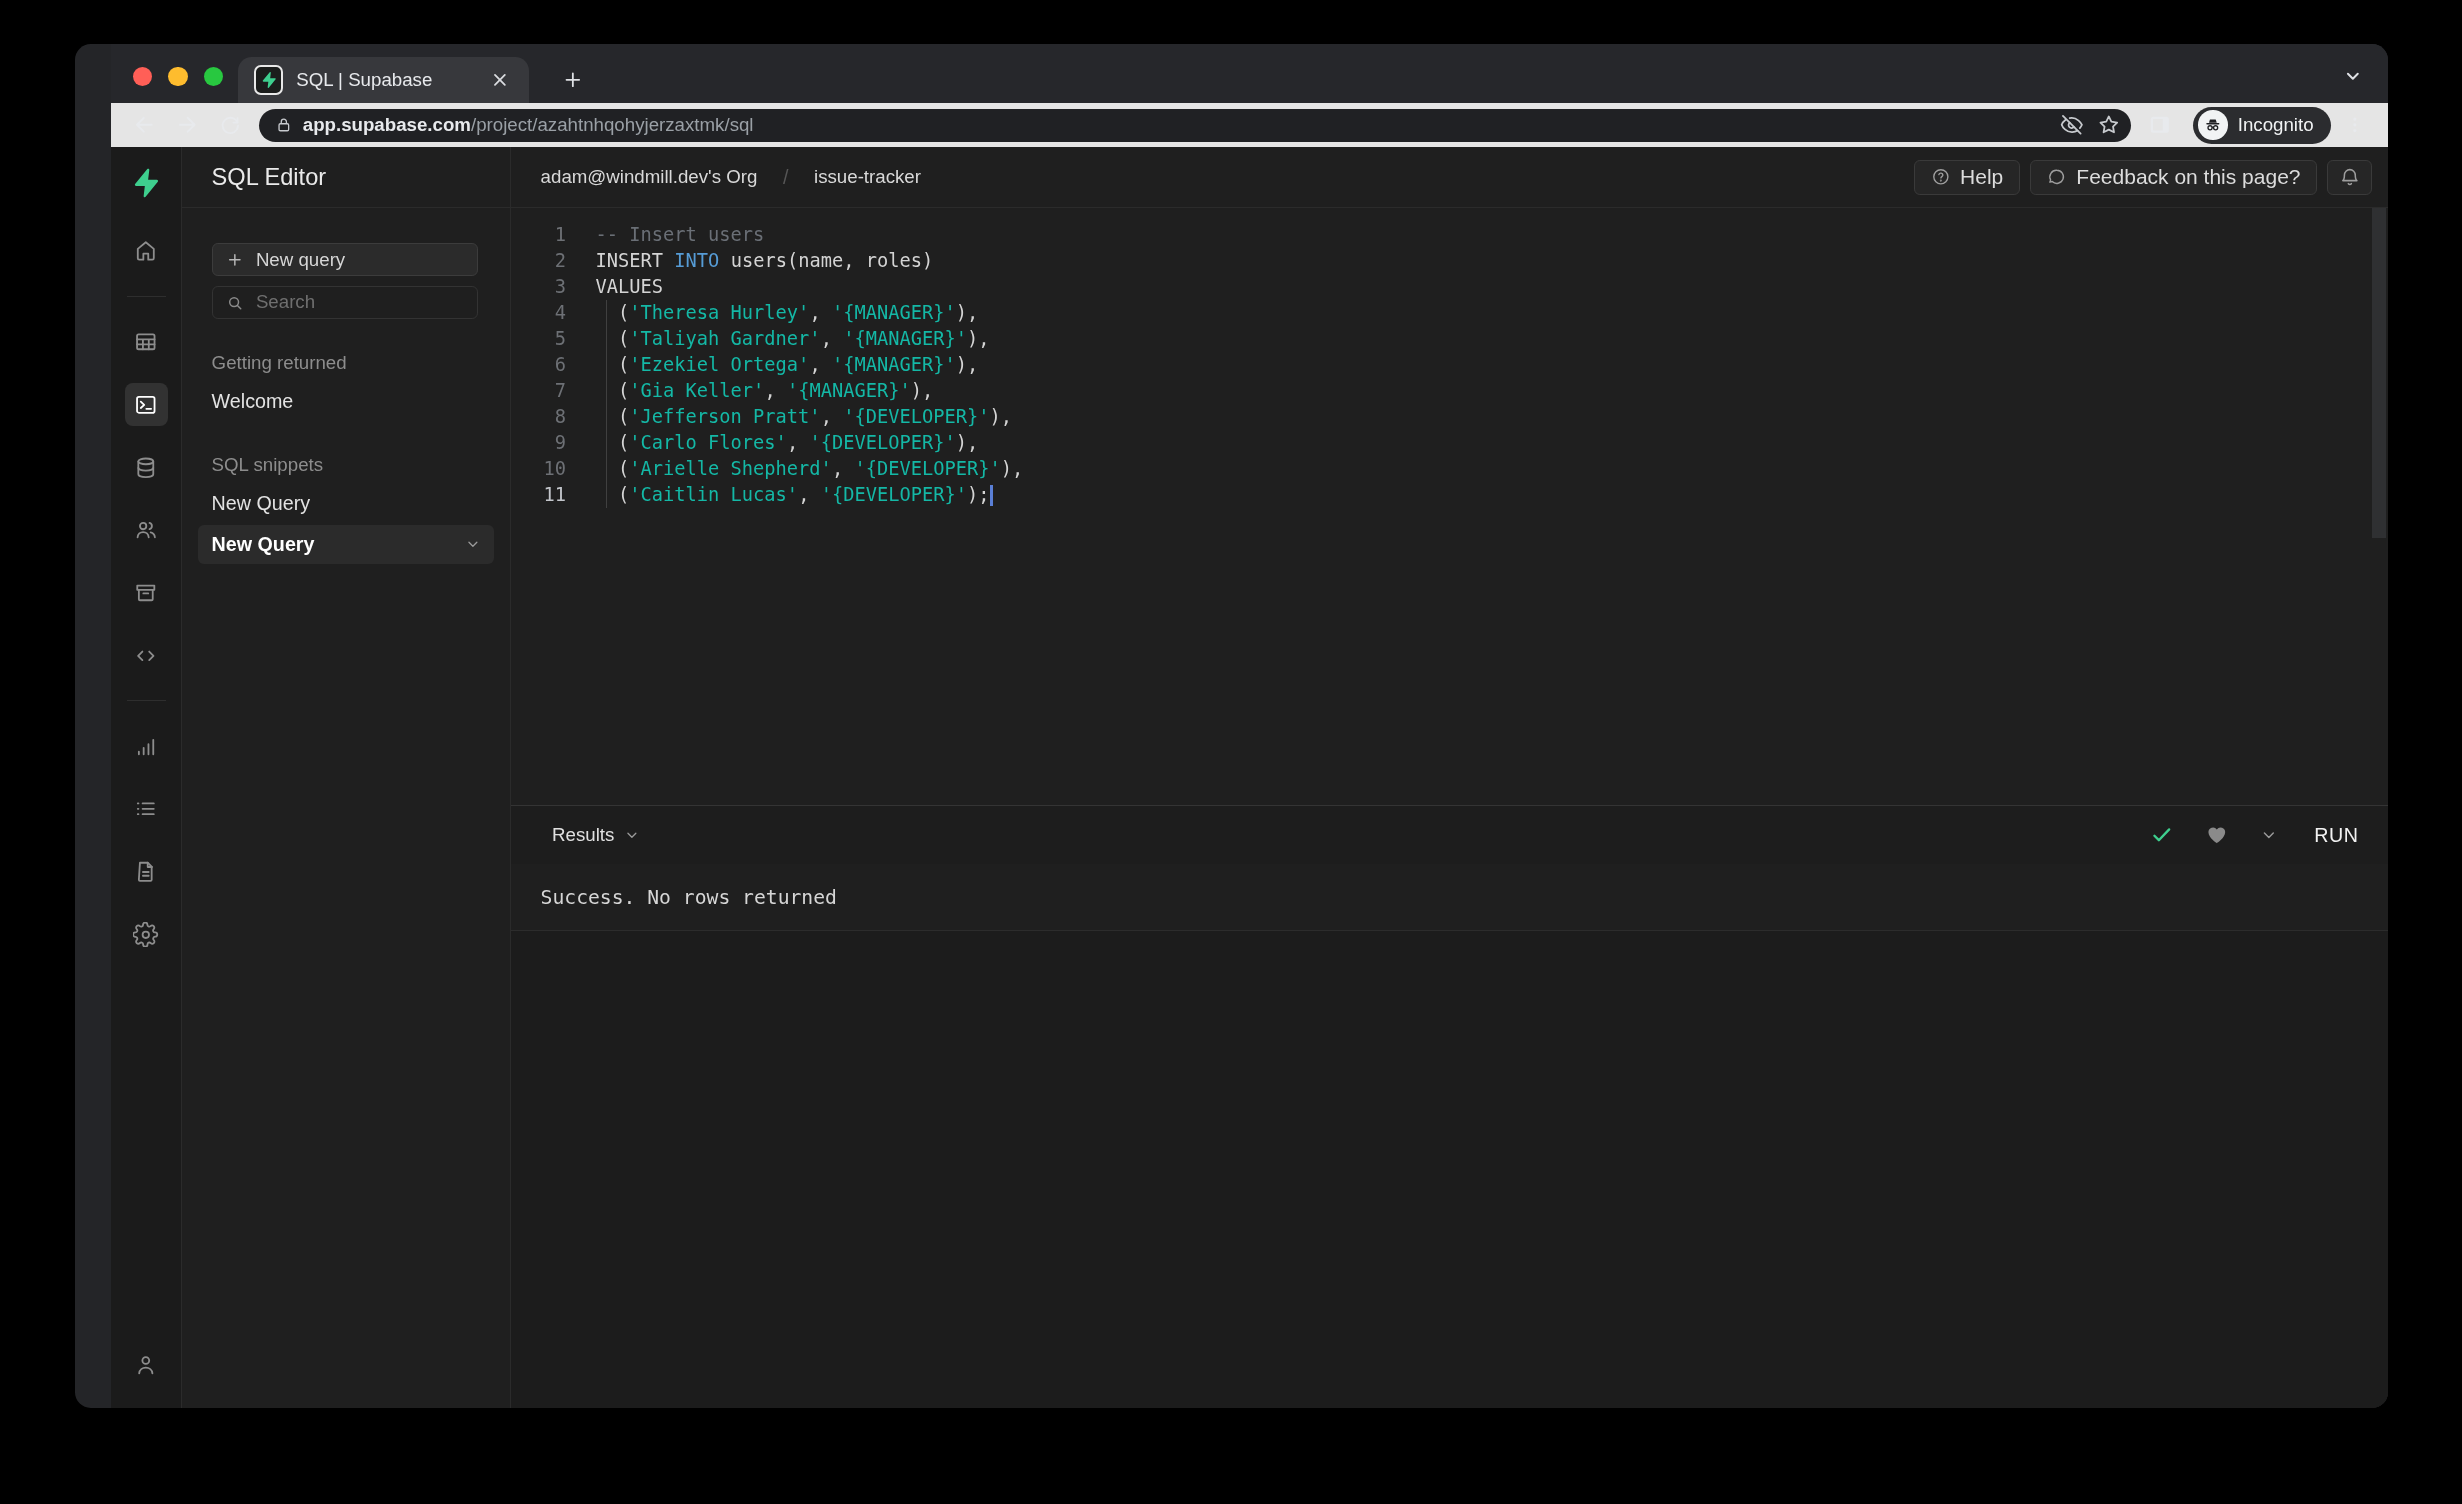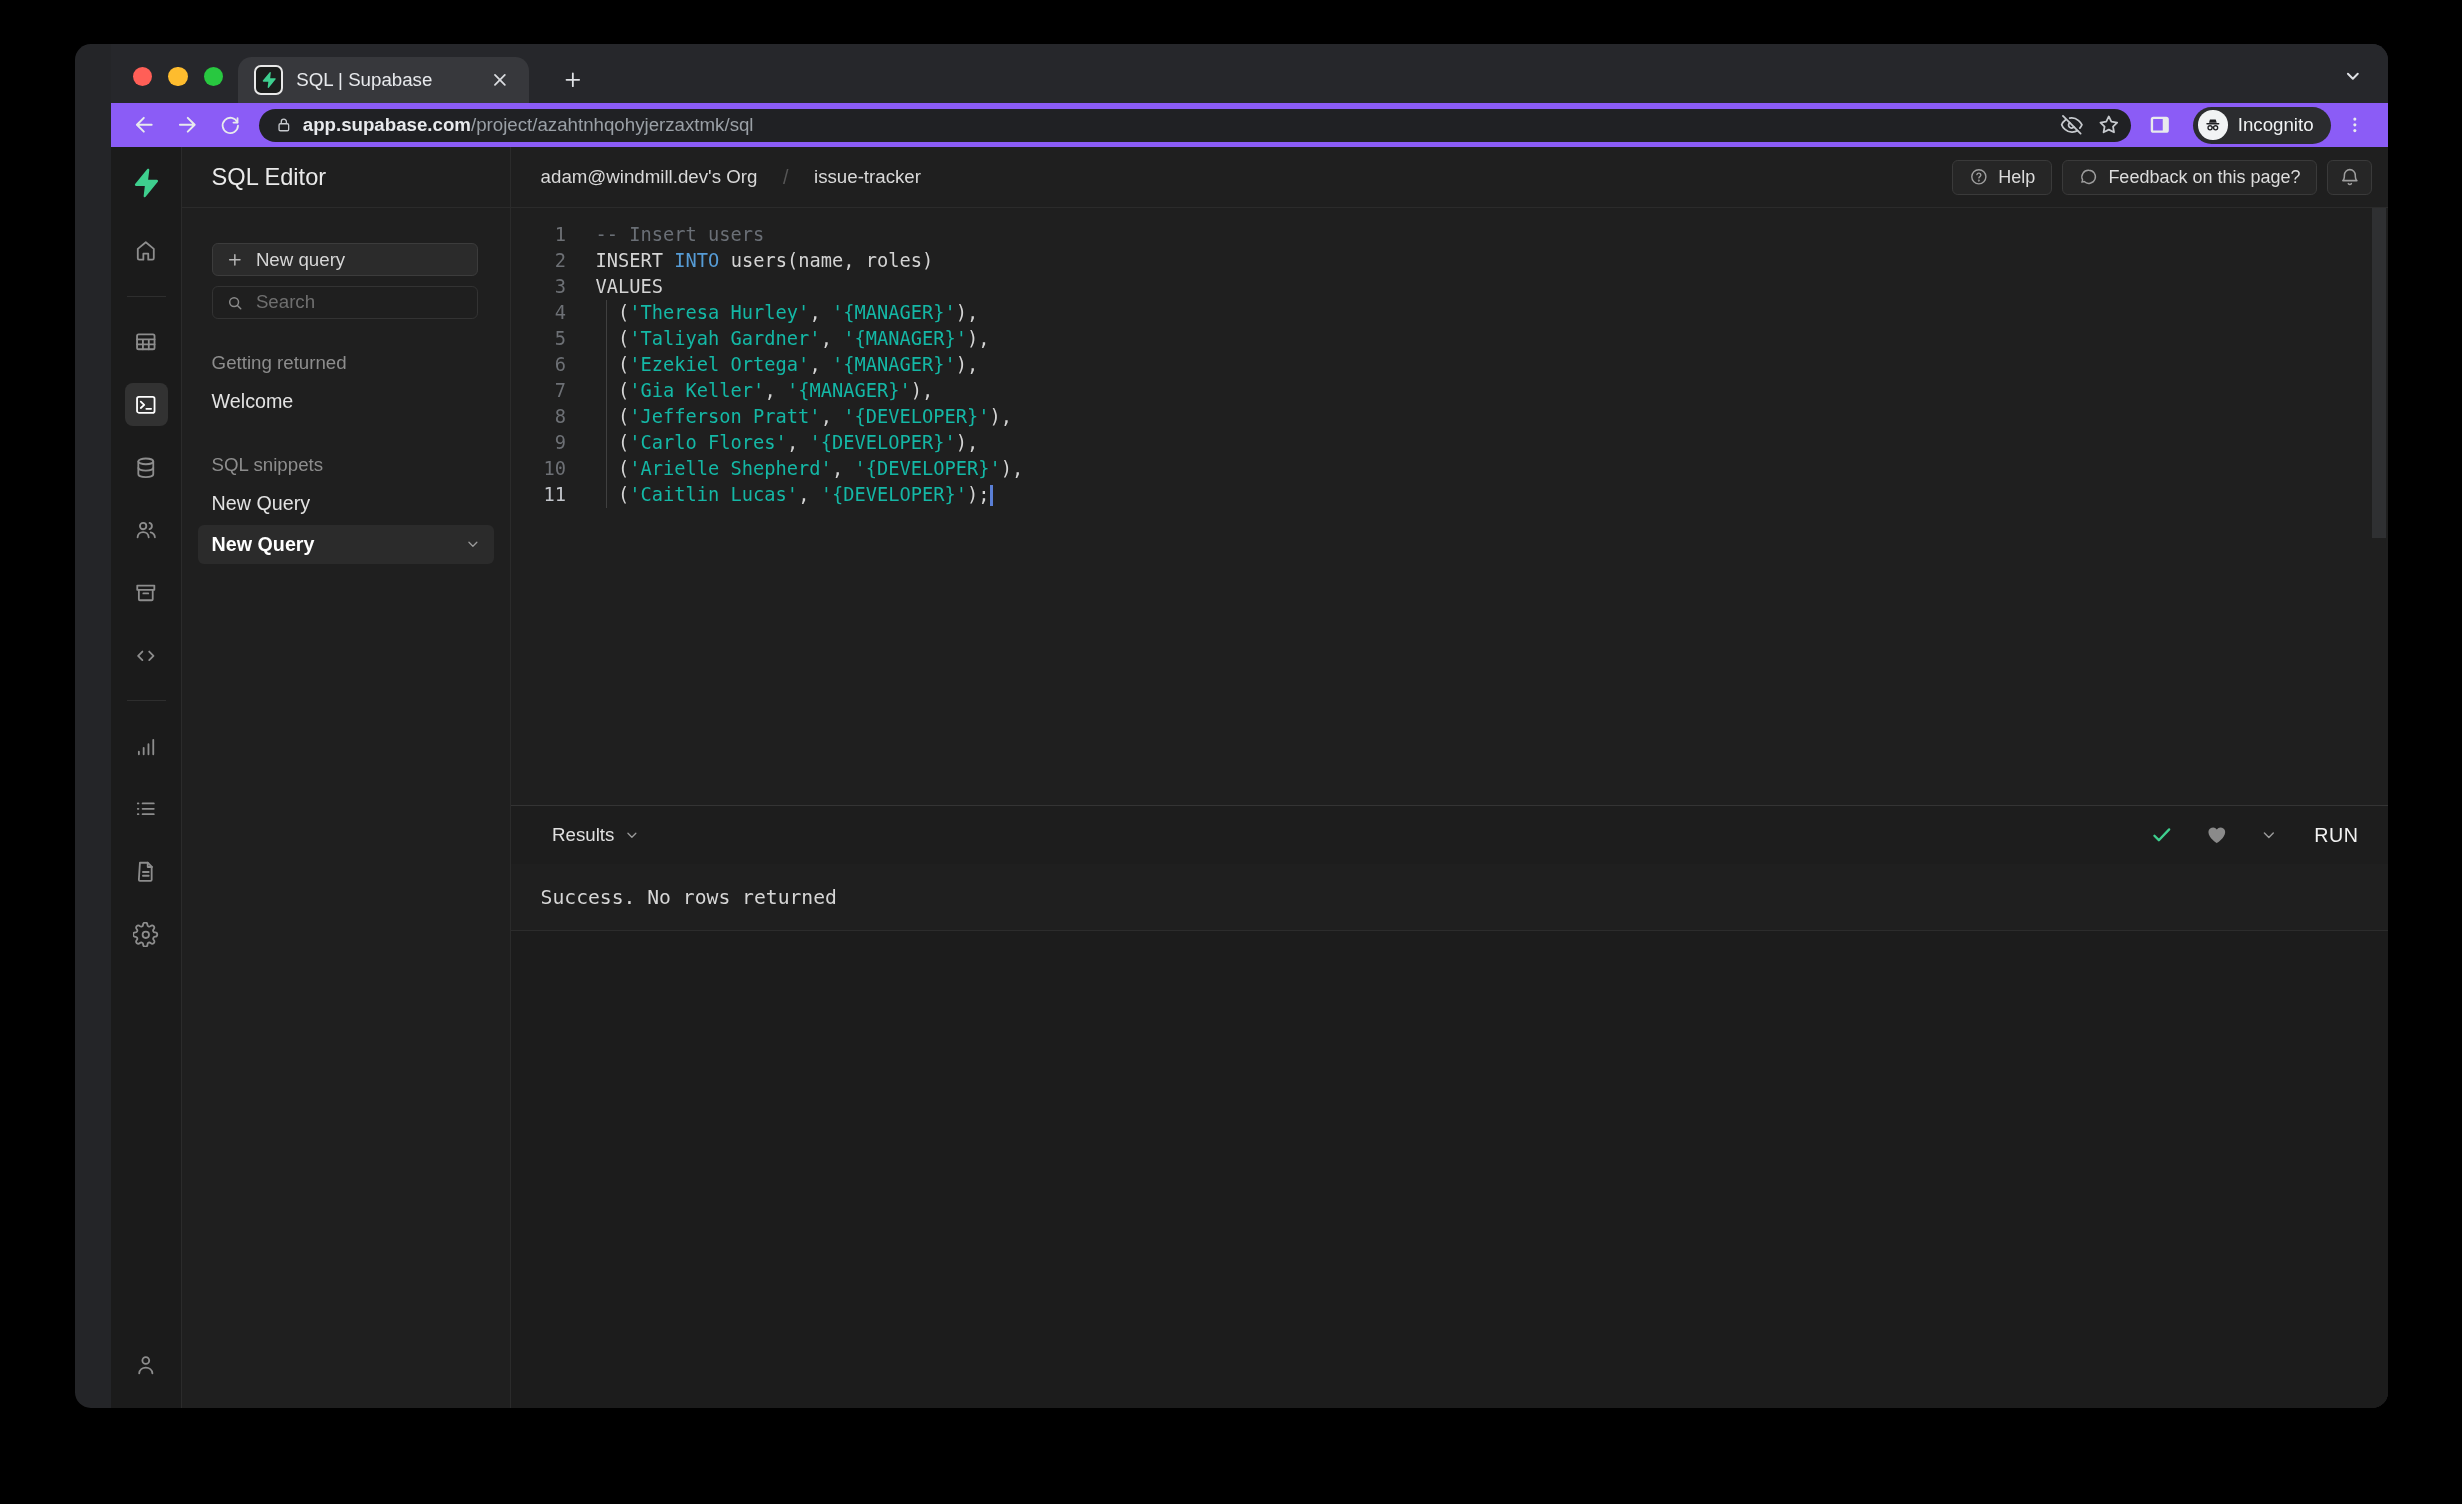--- a/index.html
+++ b/index.html
@@ -12,21 +12,21 @@
   .traffic span { width:19.7px; height:19.7px; border-radius:50%; display:block; }
   .t-red { background:#ff5f57; } .t-yellow { background:#febc2e; } .t-green { background:#28c840; }
   .tab { position:absolute; left:127px; top:12.8px; width:291px; height:46px; background:#37383c; border-radius:13.8px 13.8px 0 0; display:flex; align-items:center; padding:0 15.8px; gap:12.8px; }
   .favicon { width:29.6px; height:29.6px; border-radius:6.9px; background:#1b1d1c; border:2px solid #e8e8e8; display:flex; align-items:center; justify-content:center; flex:none; }
   .tab-title { color:#e8eaed; font-size:18.7px; white-space:nowrap; overflow:hidden; flex:1; }
   .tab-close { color:#dadce0; font-size:21.7px; width:27.6px; height:27.6px; display:flex; align-items:center; justify-content:center; border-radius:50%; flex:none; }
   .newtab-btn { position:absolute; left:443px; top:17.7px; width:37px; height:37px; color:#dfe1e5; display:flex; align-items:center; justify-content:center; border-radius:50%; }
   .strip-chevron { position:absolute; right:25.6px; top:21.7px; color:#dfe1e5; }
 
   
-  .toolbar { height:44px; background:#8b5cf6; display:flex; align-items:center; padding:0 13.8px; gap:3.9px; flex:none; }
+  .toolbar { height:44px; background:#e5e5e5; display:flex; align-items:center; padding:0 13.8px; gap:3.9px; flex:none; }
   .nav-btn { width:39px; height:37px; display:flex; align-items:center; justify-content:center; color:#e8eaed; border-radius:50%; flex:none; }
   .urlbar { height:33px; flex:1; max-width:1939px; background:#202124; border-radius:16.7px; display:flex; align-items:center; padding:0 9.9px 0 15.8px; gap:9.9px; margin:0 5.9px; }
   .url-text { font-size:18.7px; color:#e8eaed; white-space:nowrap; overflow:hidden; flex:1; }
   .url-text .path { color:#9aa0a6; }
   .url-icn { color:#c7cace; flex:none; display:flex; }
   .url-right { margin-left:auto; display:flex; align-items:center; gap:13.8px; }
   .incog-chip { height:37px; background:#2b2c2f; border-radius:18.7px; display:flex; align-items:center; gap:9.9px; padding:0 17.7px 0 4.9px; margin-left:9.9px; }
   .incog-circle { width:29.6px; height:29.6px; border-radius:50%; background:#f1f3f4; display:flex; align-items:center; justify-content:center; }
   .incog-label { color:#f1f3f4; font-size:18.7px; font-weight:500; }
 
@@ -51,21 +51,21 @@
   .p-item { height:39px; margin:2px 0; display:flex; align-items:center; justify-content:space-between; padding:0 13.8px; font-size:19.7px; color:#e3e3e3; border-radius:5.9px;text-align:right; }
   .p-item.active { background:#2b2b2b; font-weight:700; color:#fff; }
   .p-item .chev { color:#9a9a9a; display:flex; }
 
   .main { flex:1; display:flex; flex-direction:column; min-width:0; }
   .main-header { height:61px; border-bottom:1px solid #2b2b2b; display:flex; align-items:center; padding:0 15.8px 0 29.6px; flex:none; }
   .crumbs { display:flex; align-items:center; gap:25.6px; font-size:18.7px; }
   .crumb { color:#d9d9d9; }
   .crumb-sep { color:#565656; font-size:19.7px; }
   .hdr-right { margin-left:auto; display:flex; align-items:center; gap:9.9px; }
-  .hdr-btn { height:35px; background:#262626; border:1px solid #3a3a3a; border-radius:5.9px; display:flex; align-items:center; gap:9.9px; padding:0 15.8px; color:#dcdcdc; font-size:18px; }
+  .hdr-btn { height:35px; background:#262626; border:1px solid #3a3a3a; border-radius:5.9px; display:flex; align-items:center; gap:9.9px; padding:0 15.8px; color:#dcdcdc; font-size:21px; }
   .hdr-btn .icn { color:#9d9d9d; display:flex; }
   .icon-btn { width:45px; justify-content:center; padding:0; }
 
   
   .editor { height:597px; background:#1f1f1f; position:relative; padding-top:13.8px; font-family:"DejaVu Sans Mono", monospace; font-size:18.7px; flex:none; overflow:hidden; }
   .code-line { display:flex; height:26px; line-height:26px; }
   .gutter { width:55px; text-align:right; color:#6d7075; flex:none; }
   .gutter.active { color:#c3c6cb; }
   .line-content { position:relative; padding-left:29.6px; white-space:pre; color:#d4d4d4; }
   .indent-guide { position:absolute; left:40px; top:0; bottom:0; border-left:1px solid #404040; }

